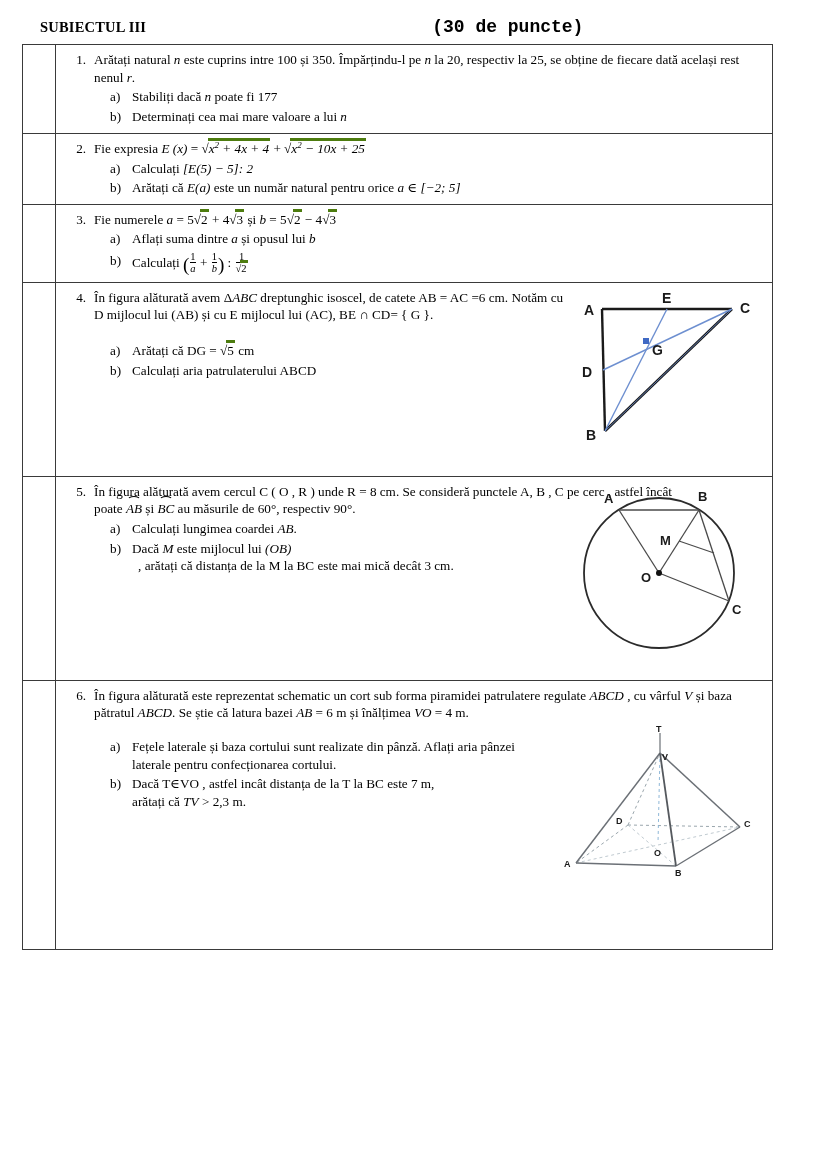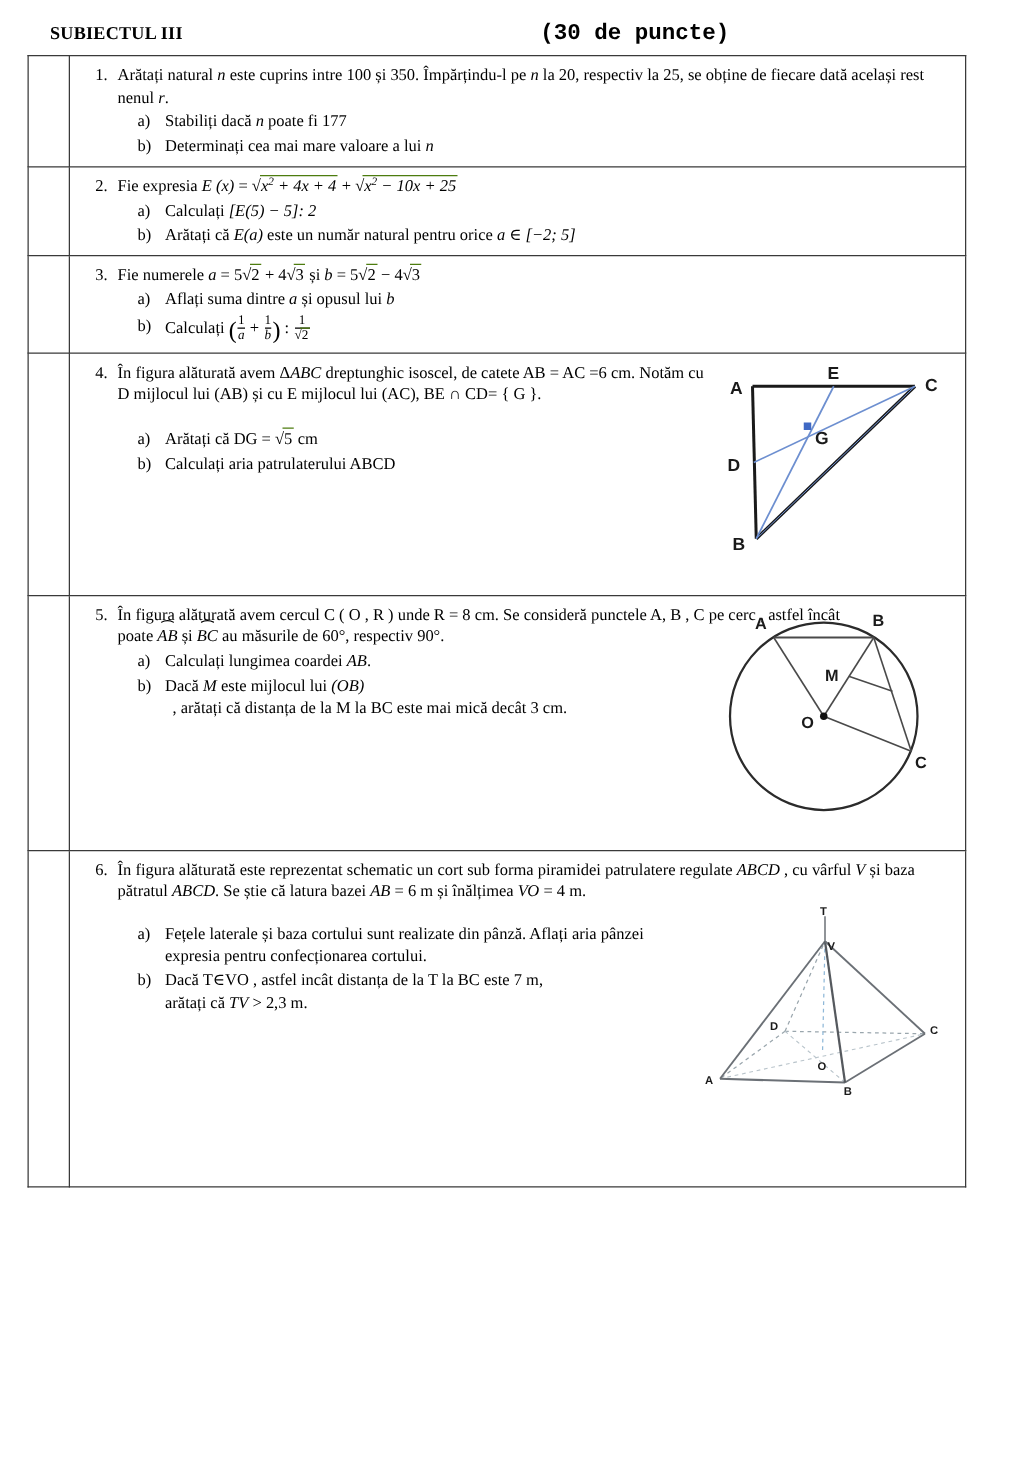--- a/index.html
+++ b/index.html
@@ -94,21 +94,21 @@
   .cont { padding-left: 44px; }
 
   
   .mi { font-style: italic; font-family: "Liberation Serif", serif; }
   .sqrt {
     display: inline-block;
     white-space: nowrap;
   }
   .sqrt > .rad { font-style: normal; }
   .sqrt > .rnd {
-    border-top: 1px solid #4d7c0f;
+    border-top: 3px solid #4d7c0f;
     padding: 0 1px 0 1px;
     margin-left: -1px;
     text-align: right;
   }
   sup.pw { font-size: 0.68em; vertical-align: super; line-height: 0; }
   .frac {
     display: inline-flex;
     flex-direction: column;
     vertical-align: middle;
     text-align: center;
@@ -359,21 +359,21 @@
           <div class="prob-num">6.</div>
           <div class="prob-body">
             <p class="stmt">
               <span>În figura alăturată este reprezentat schematic un cort sub forma piramidei patrulatere regulate </span><span class="mi">ABCD</span><span> , cu</span>
               <span>vârful </span><span class="mi">V</span><span> și baza pătratul </span><span class="mi">ABCD</span><span>. Se știe că latura bazei </span><span class="mi">AB</span><span> = 6 m și înălțimea </span><span class="mi">VO</span><span> = 4 m.</span>
             </p>
             <div class="sub" style="margin-top:16px; padding-right:230px;">
               <span class="sub-let">a)</span>
               <span class="sub-txt">
                 <span>Fețele laterale și baza cortului sunt realizate din pânză. Aflați aria pânzei</span>
-                <span>expresia pentru confecționarea cortului.</span>
+                <span>laterale pentru confecționarea cortului.</span>
               </span>
             </div>
             <div class="sub" style="padding-right:230px;">
               <span class="sub-let">b)</span>
               <span class="sub-txt">
                 <span>Dacă T∈VO , astfel incât distanța de la T la BC este 7 m,</span><br>
                 <span>arătați că </span><span class="mi">TV</span><span> &gt; 2,3 m.</span>
               </span>
             </div>
           </div>

